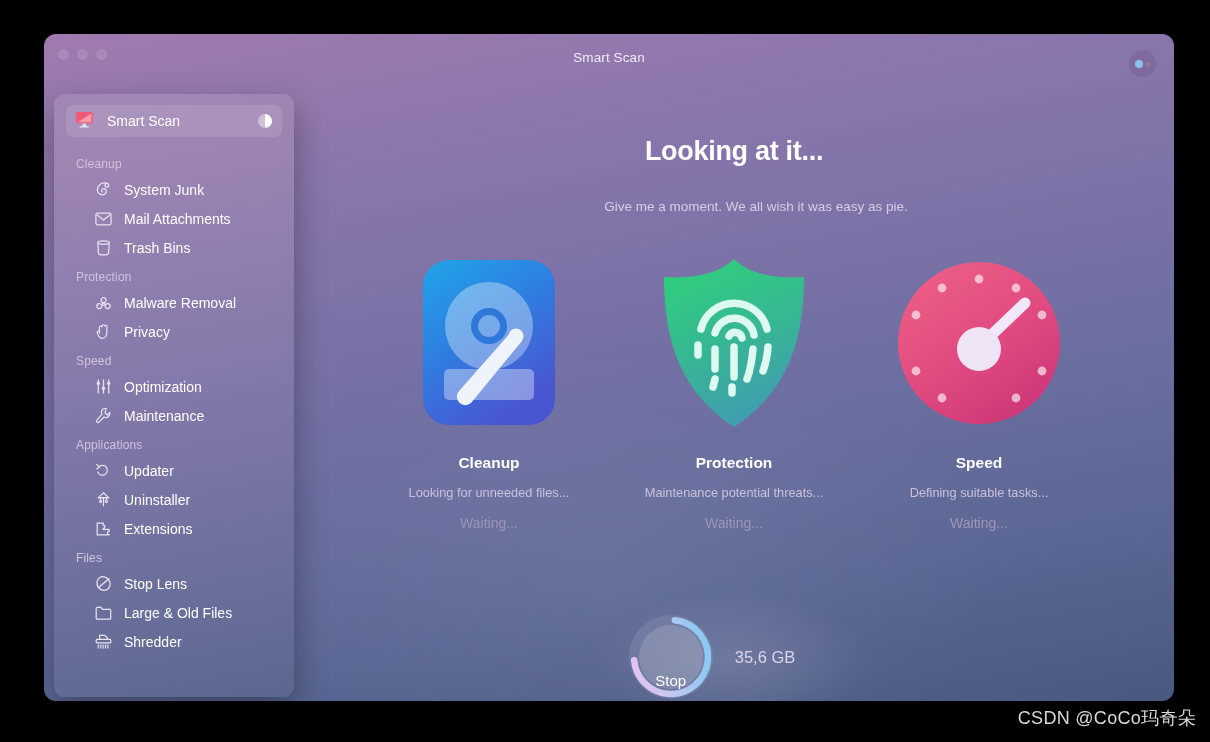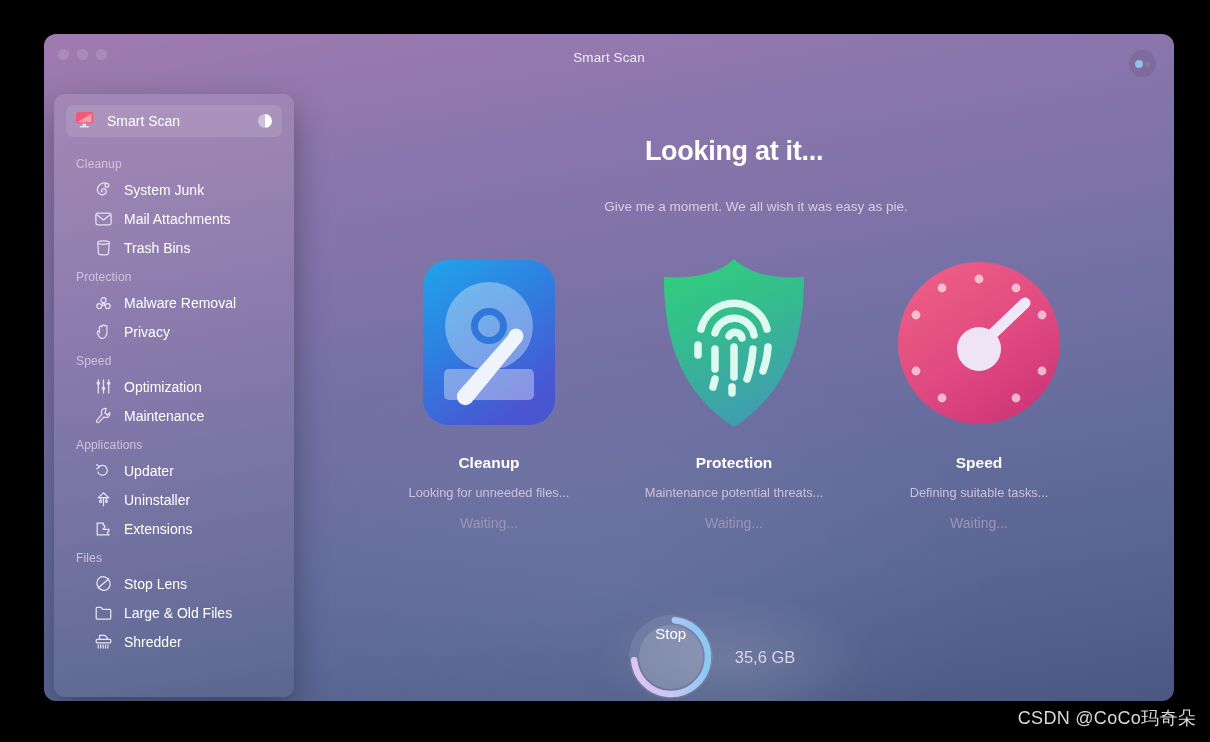--- a/index.html
+++ b/index.html
@@ -186,21 +186,21 @@
     position:relative; width:84px; height:84px; cursor:pointer;
   }
   #stop-button .ring-track{
     position:absolute; inset:0; border-radius:50%;
     background:rgba(255,255,255,.09);
   }
   #stop-button .ring-svg{ position:absolute; inset:0; }
   #stop-button .inner{
     position:absolute; inset:10px; border-radius:50%;
     background:rgba(255,255,255,.135);
-    display:flex; align-items:flex-start; justify-content:center;
+    display:flex; align-items:flex-end; justify-content:center;
   }
   #stop-label{ font-size:15px; color:#ffffff; }
   #scan-size{ font-size:16.5px; color:#ded4e8; }
 
   
   #watermark{
     position:absolute; right:14px; bottom:12px;
     font-size:18px; color:#d8d8d8; letter-spacing:.3px;
   }
 </style>

